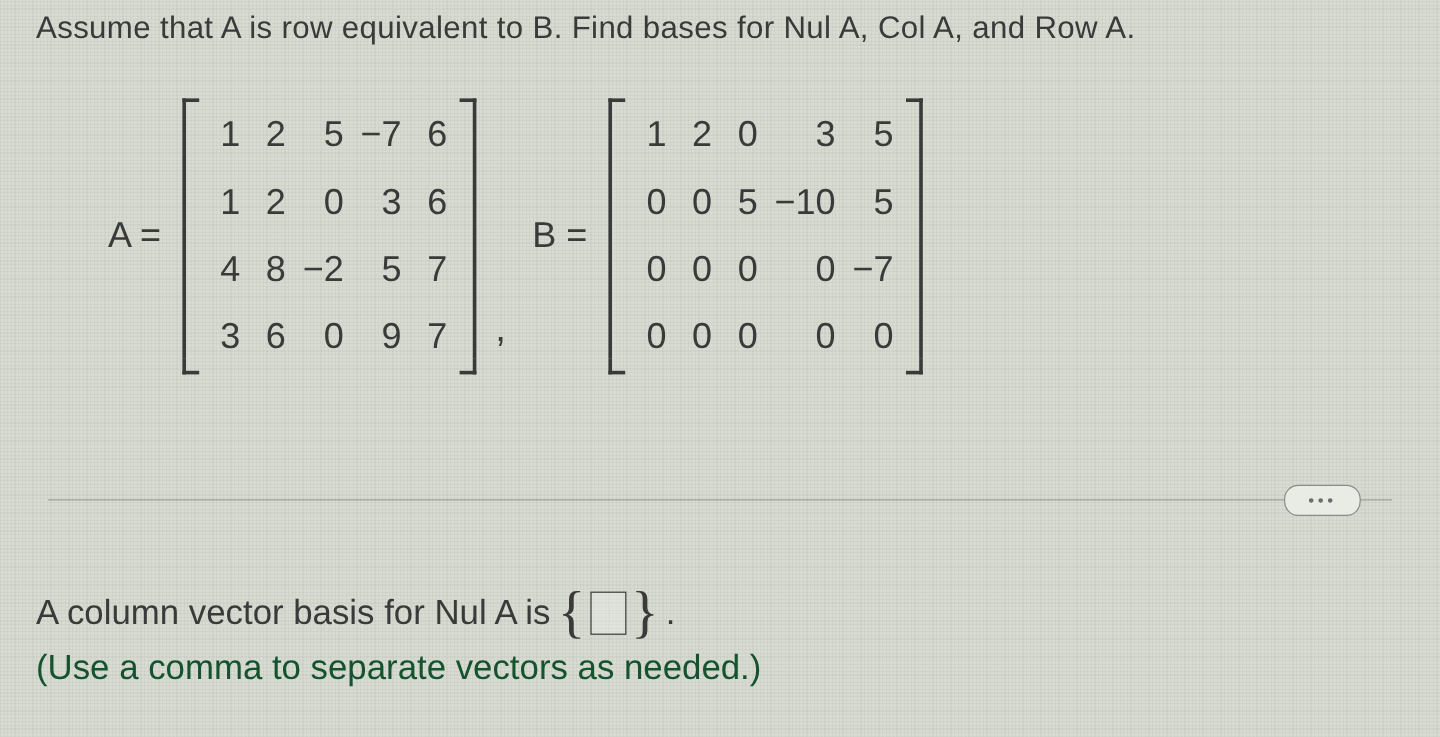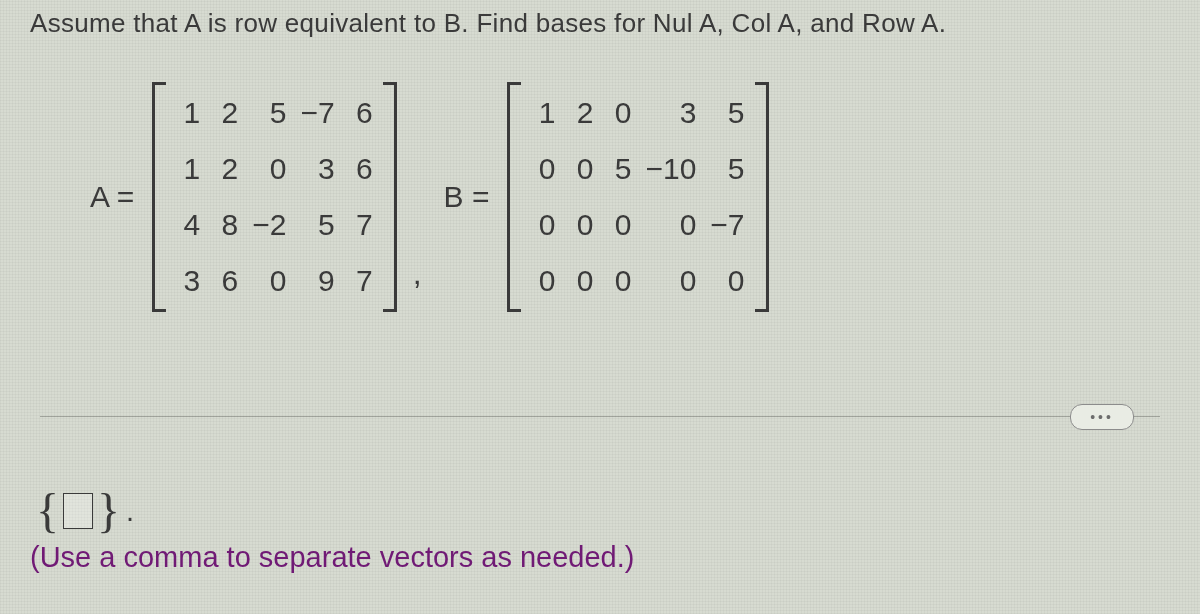--- a/index.html
+++ b/index.html
@@ -101,21 +101,21 @@
     top: 488px;
     font-size: 29px;
     line-height: 1.6;
   }
   .answer-line {
     display: flex;
     align-items: center;
     flex-wrap: nowrap;
   }
   .hint {
-    color: #701a75;
+    color: #14532d;
   }
   .brace-input {
     display: inline-flex;
     align-items: center;
     margin: 0 6px;
   }
   .brace-glyph {
     font-size: 48px;
     font-family: "Times New Roman", serif;
     line-height: 0.6;
@@ -205,20 +205,21 @@
         <div class="corner-bot"></div>
     </div>
   </div>
 </div>
 
 <div class="divider"></div>
 <div class="ellipsis-btn">•••</div>
 
 <div class="answer-block">
   <div class="answer-line">
+    <span>A column vector basis for Nul A is</span>
     <span class="brace-input">
       <span class="brace-glyph">{</span>
       <span class="input-box"></span>
       <span class="brace-glyph">}</span>
     </span>
     <span>.</span>
   </div>
   <div class="hint">(Use a comma to separate vectors as needed.)</div>
 </div>
 

